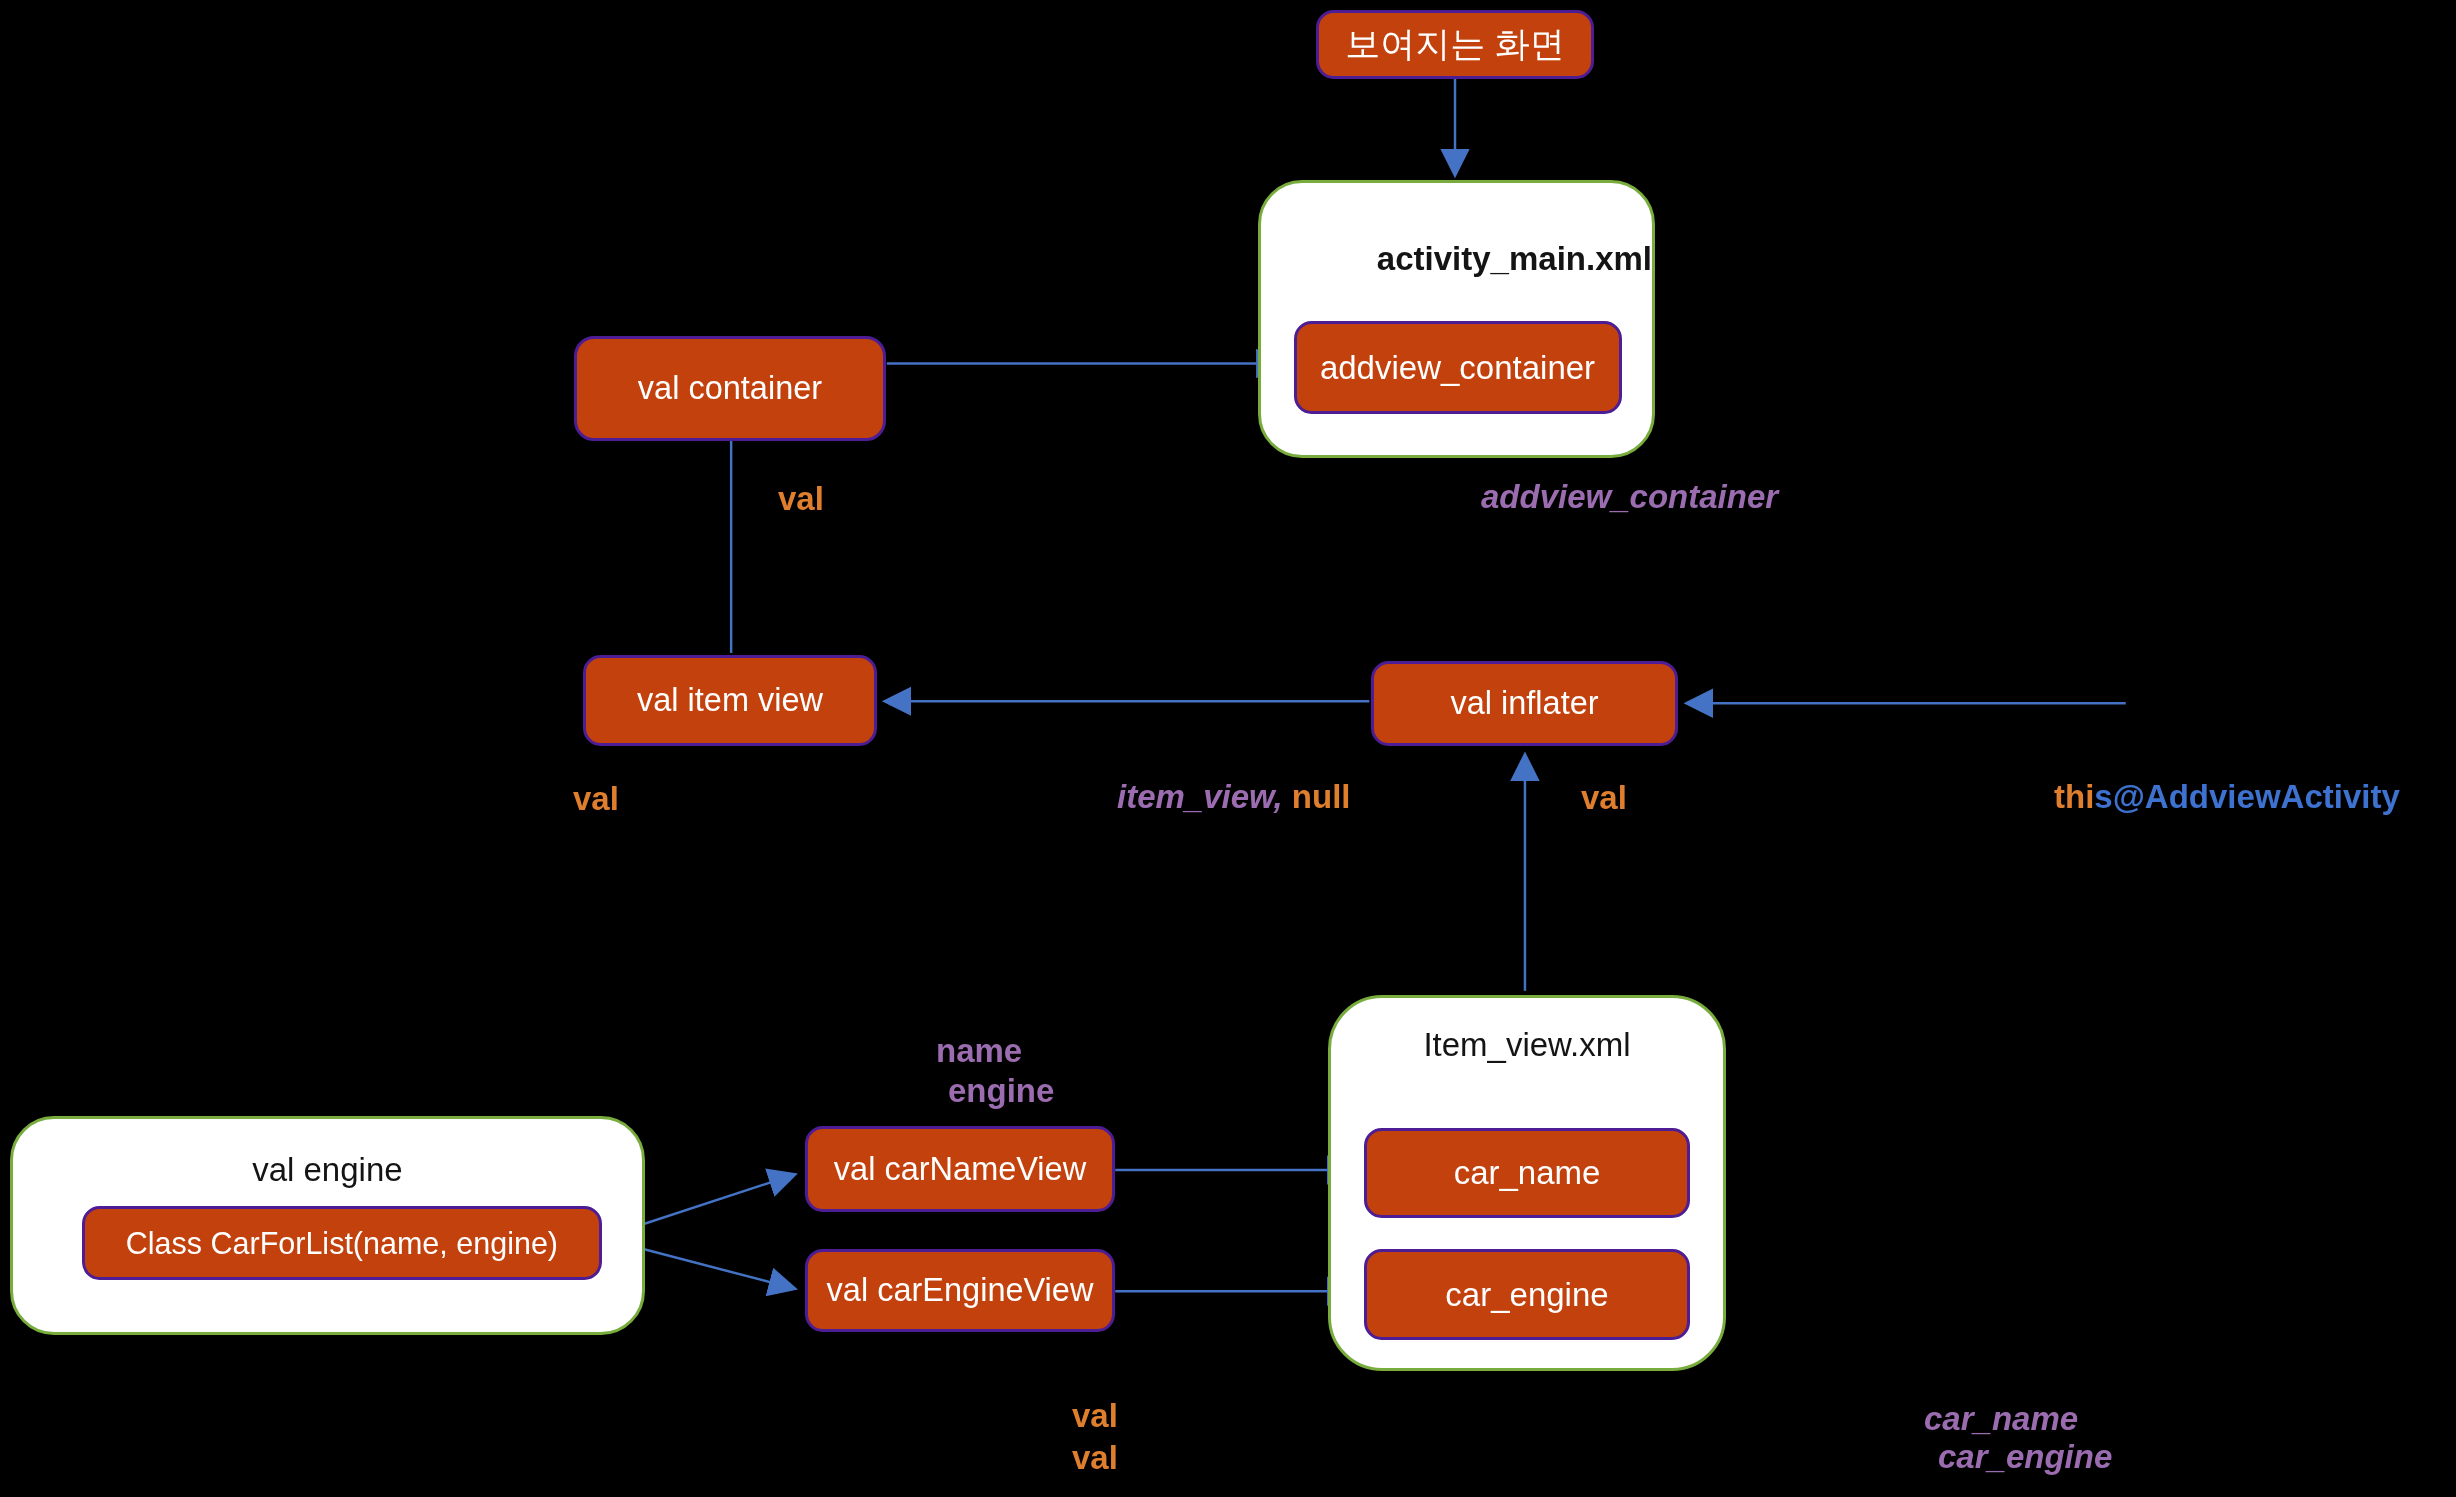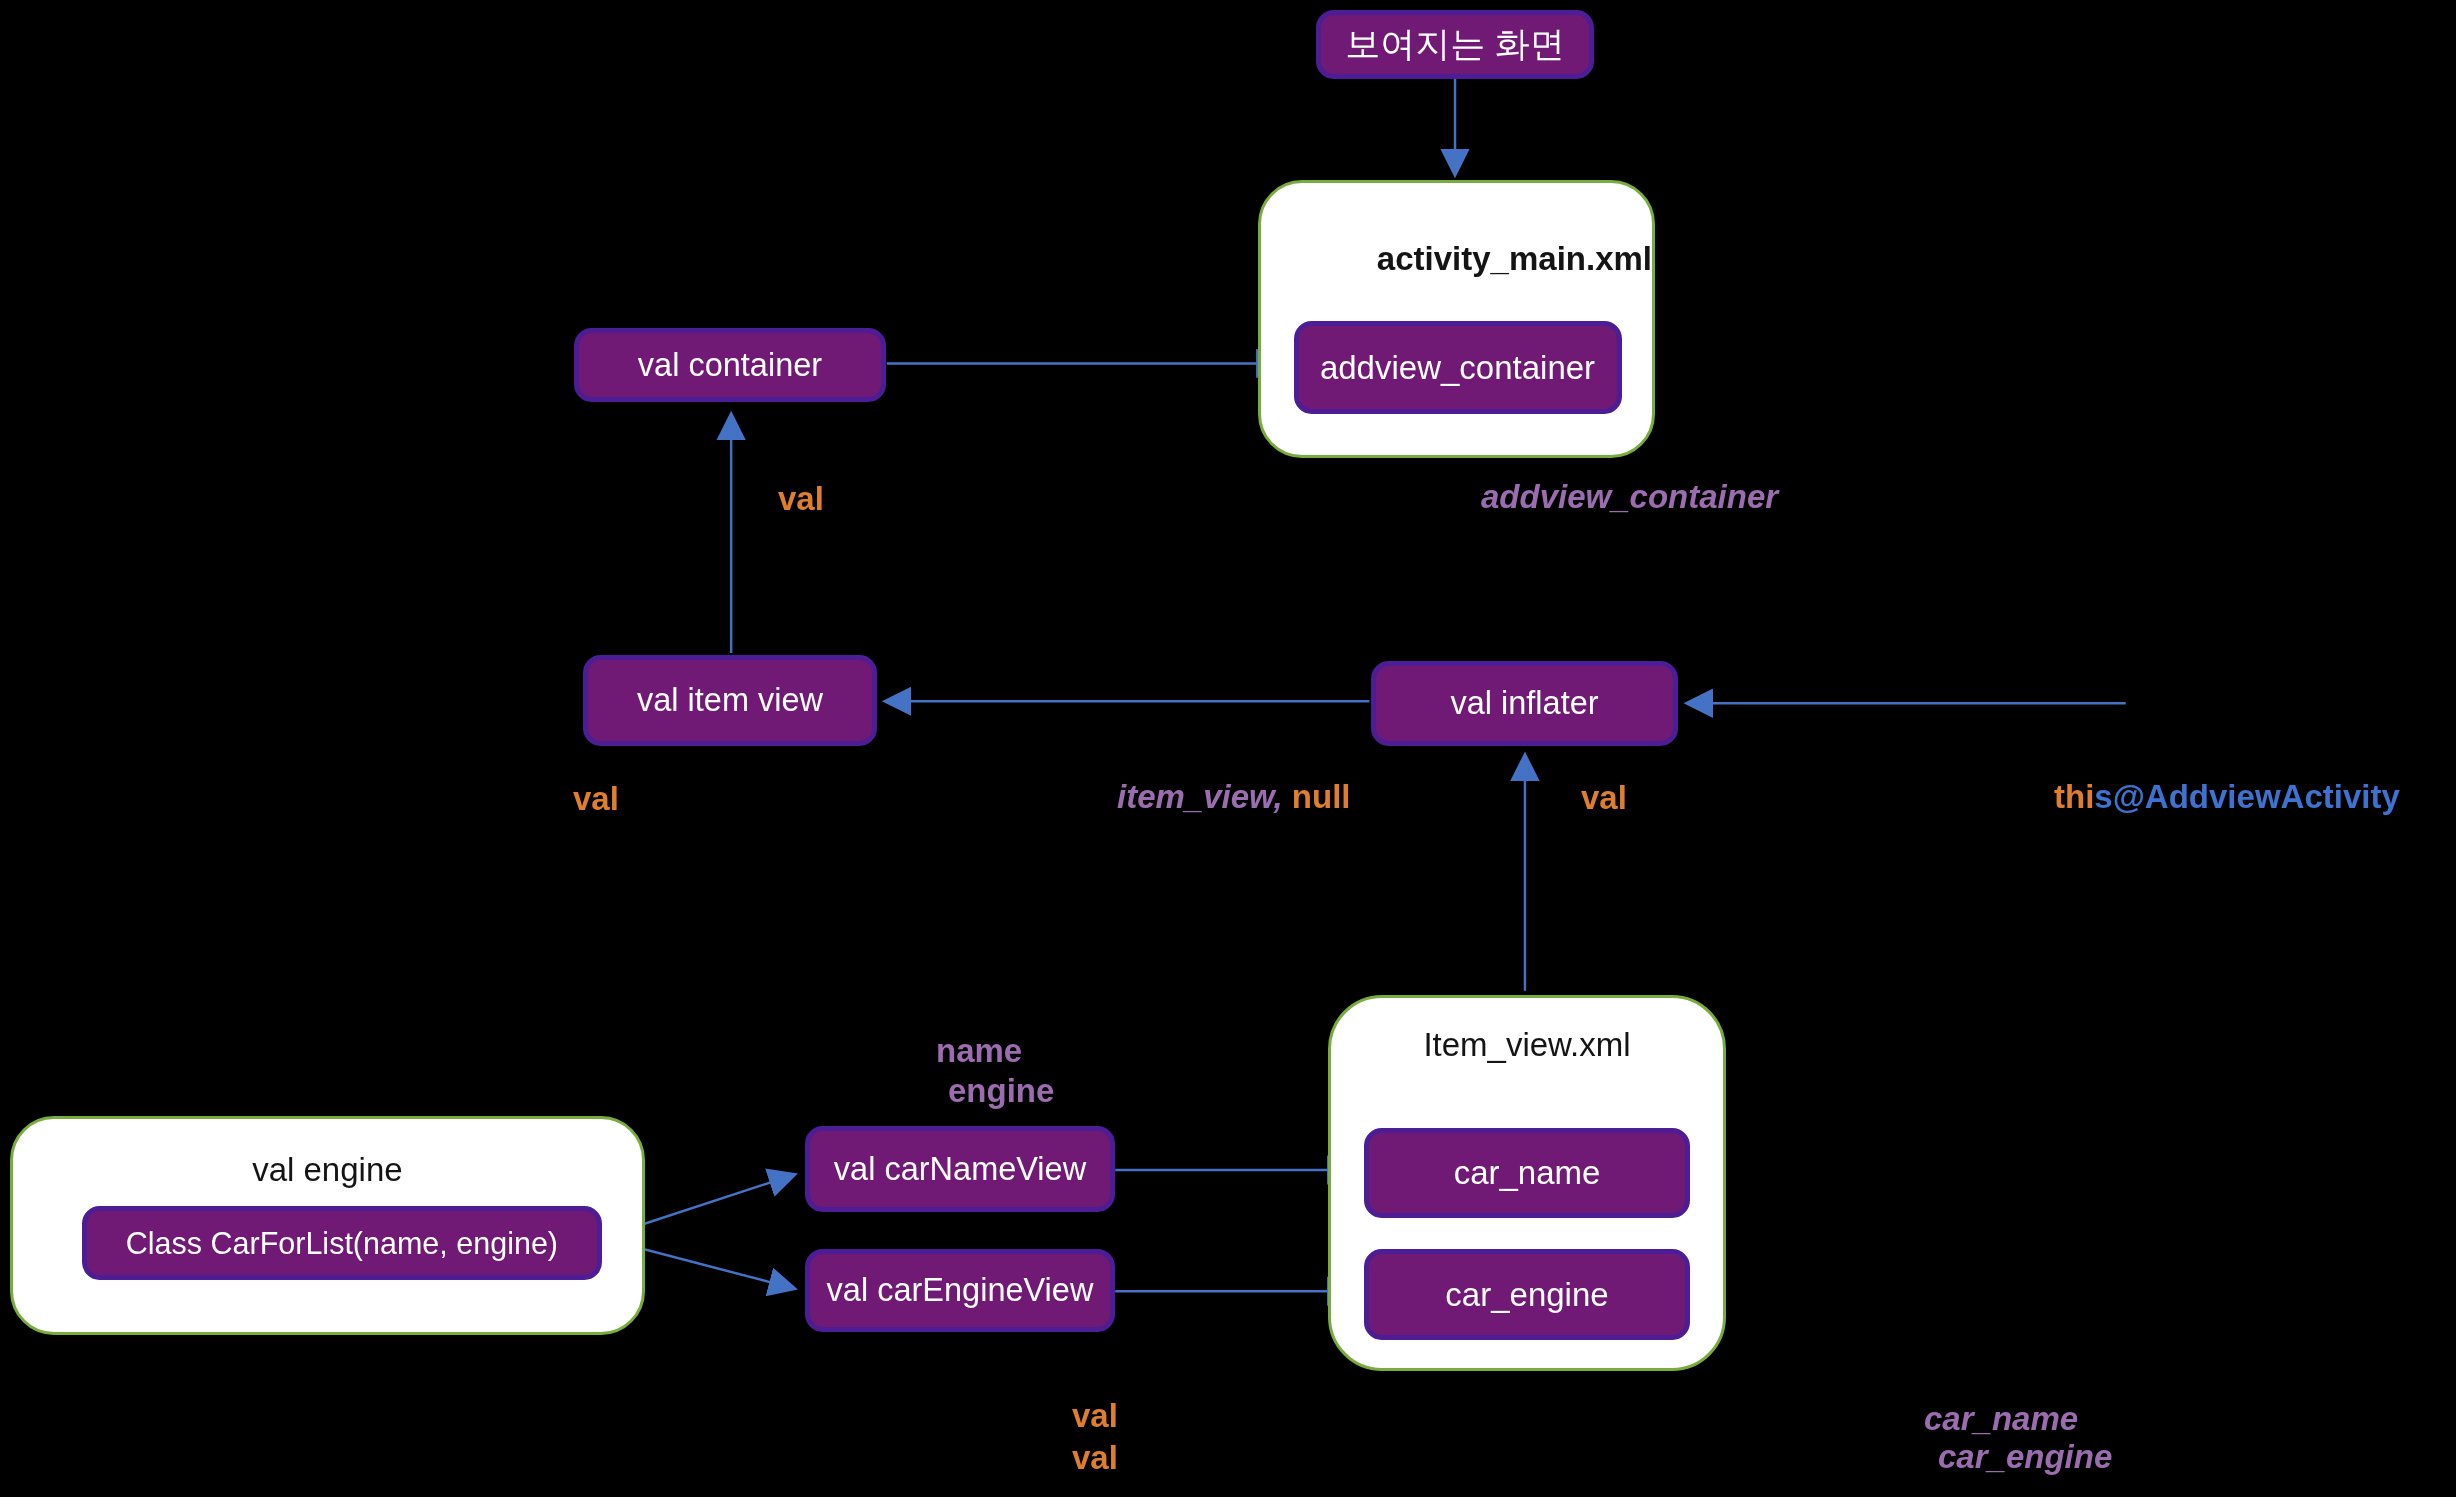--- a/index.html
+++ b/index.html
@@ -1,18 +1,18 @@
 <!DOCTYPE html>
 <html><head>
 <meta charset="utf-8">
 <style>
   html,body{margin:0;padding:0;background:#000;}
   #canvas{position:relative;width:2457px;height:1497px;background:#000;
           font-family:"Liberation Sans",sans-serif;overflow:hidden;}
-  .bluebox{position:absolute;background:#701a75;border:5px solid #4c1d95;border-radius:17.7px;
+  .bluebox{position:absolute;background:#c2410c;border:3px solid #4c1d95;border-radius:17.7px;
            color:#fff;display:flex;align-items:center;justify-content:center;
            font-size:32.5px;box-sizing:border-box;white-space:nowrap;}
   .whitebox{position:absolute;background:#fff;border:3px solid #78AC3C;border-radius:44px;
             box-sizing:border-box;}
   .wb-title{position:absolute;left:0;width:100%;text-align:center;color:#141414;
             font-size:33px;white-space:nowrap;}
   .bold{font-weight:700;}
   .lbl{position:absolute;font-size:33px;font-weight:700;white-space:nowrap;line-height:1;}
   .orange{color:#DF7F2E;}
   .purple{color:#9B6DB0;}
@@ -43,21 +43,21 @@
     <line x1="1132" y1="1311" x2="1372" y2="1311" stroke="#4472C4" stroke-width="2.5" marker-end="url(#ah)"></line>
   </svg>
 
   <div class="bluebox" style="left:1316px;top:9.9px;width:278px;height:69px;font-size:35px;">보여지는 화면</div>
 
   <div class="whitebox" style="left:1258px;top:180px;width:397px;height:278px;">
     <div class="wb-title bold" style="top:57px;text-align:right;">activity_main.xml</div>
     <div class="bluebox" style="left:32.5px;top:138px;width:328px;height:93px;font-size:33px;">addview_container</div>
   </div>
 
-  <div class="bluebox" style="left:574px;top:328px;width:312px;height:74px;">val container</div>
+  <div class="bluebox" style="left:574px;top:336px;width:312px;height:105px;border-radius:20px;">val container</div>
 
   <div class="bluebox" style="left:583px;top:655px;width:294px;height:91px;">val item view</div>
 
   <div class="bluebox" style="left:1371px;top:661px;width:307px;height:85px;">val inflater</div>
 
 
   <div class="whitebox" style="left:1328px;top:995px;width:398px;height:376px;border-radius:54px;">
     <div class="wb-title" style="top:27.6px;">Item_view.xml</div>
     <div class="bluebox" style="left:33px;top:130px;width:326px;height:90px;font-size:33px;">car_name</div>
     <div class="bluebox" style="left:33px;top:251px;width:326px;height:91px;font-size:33px;">car_engine</div>

